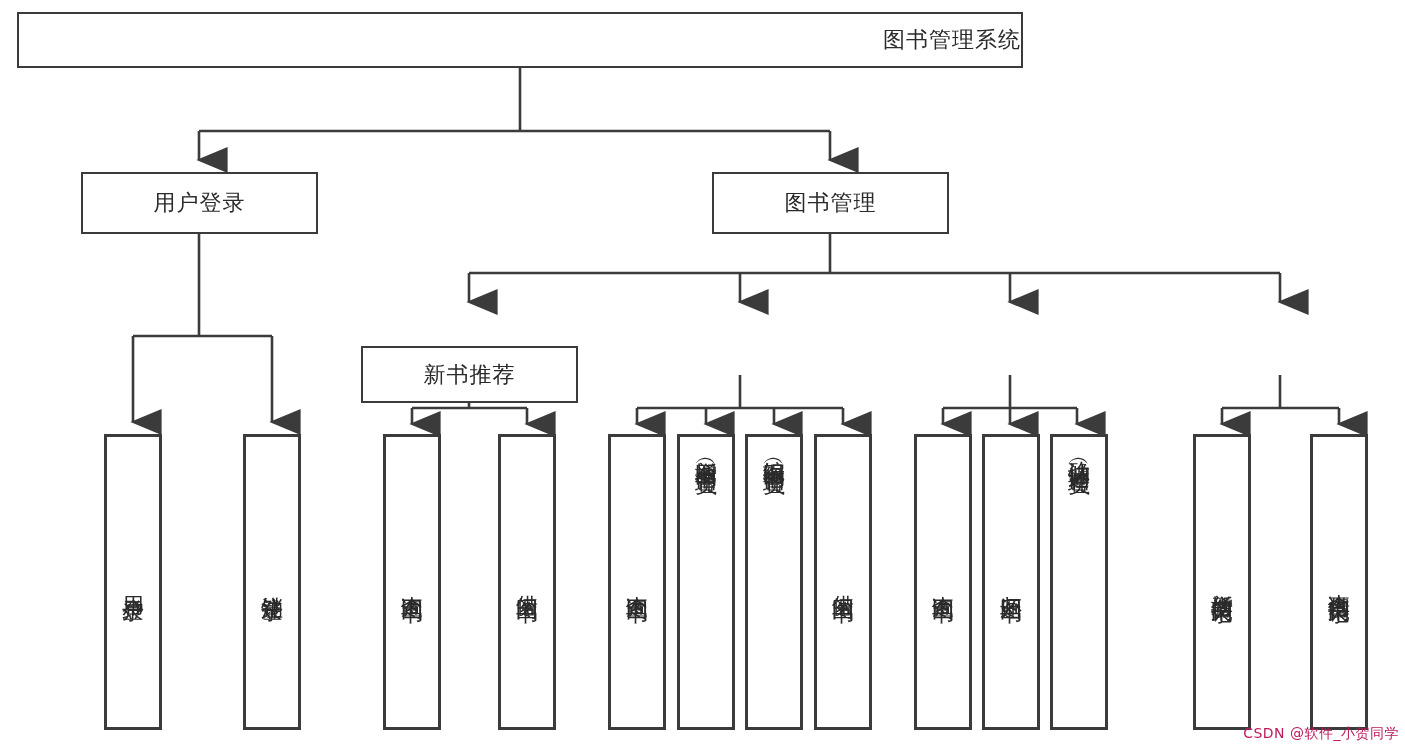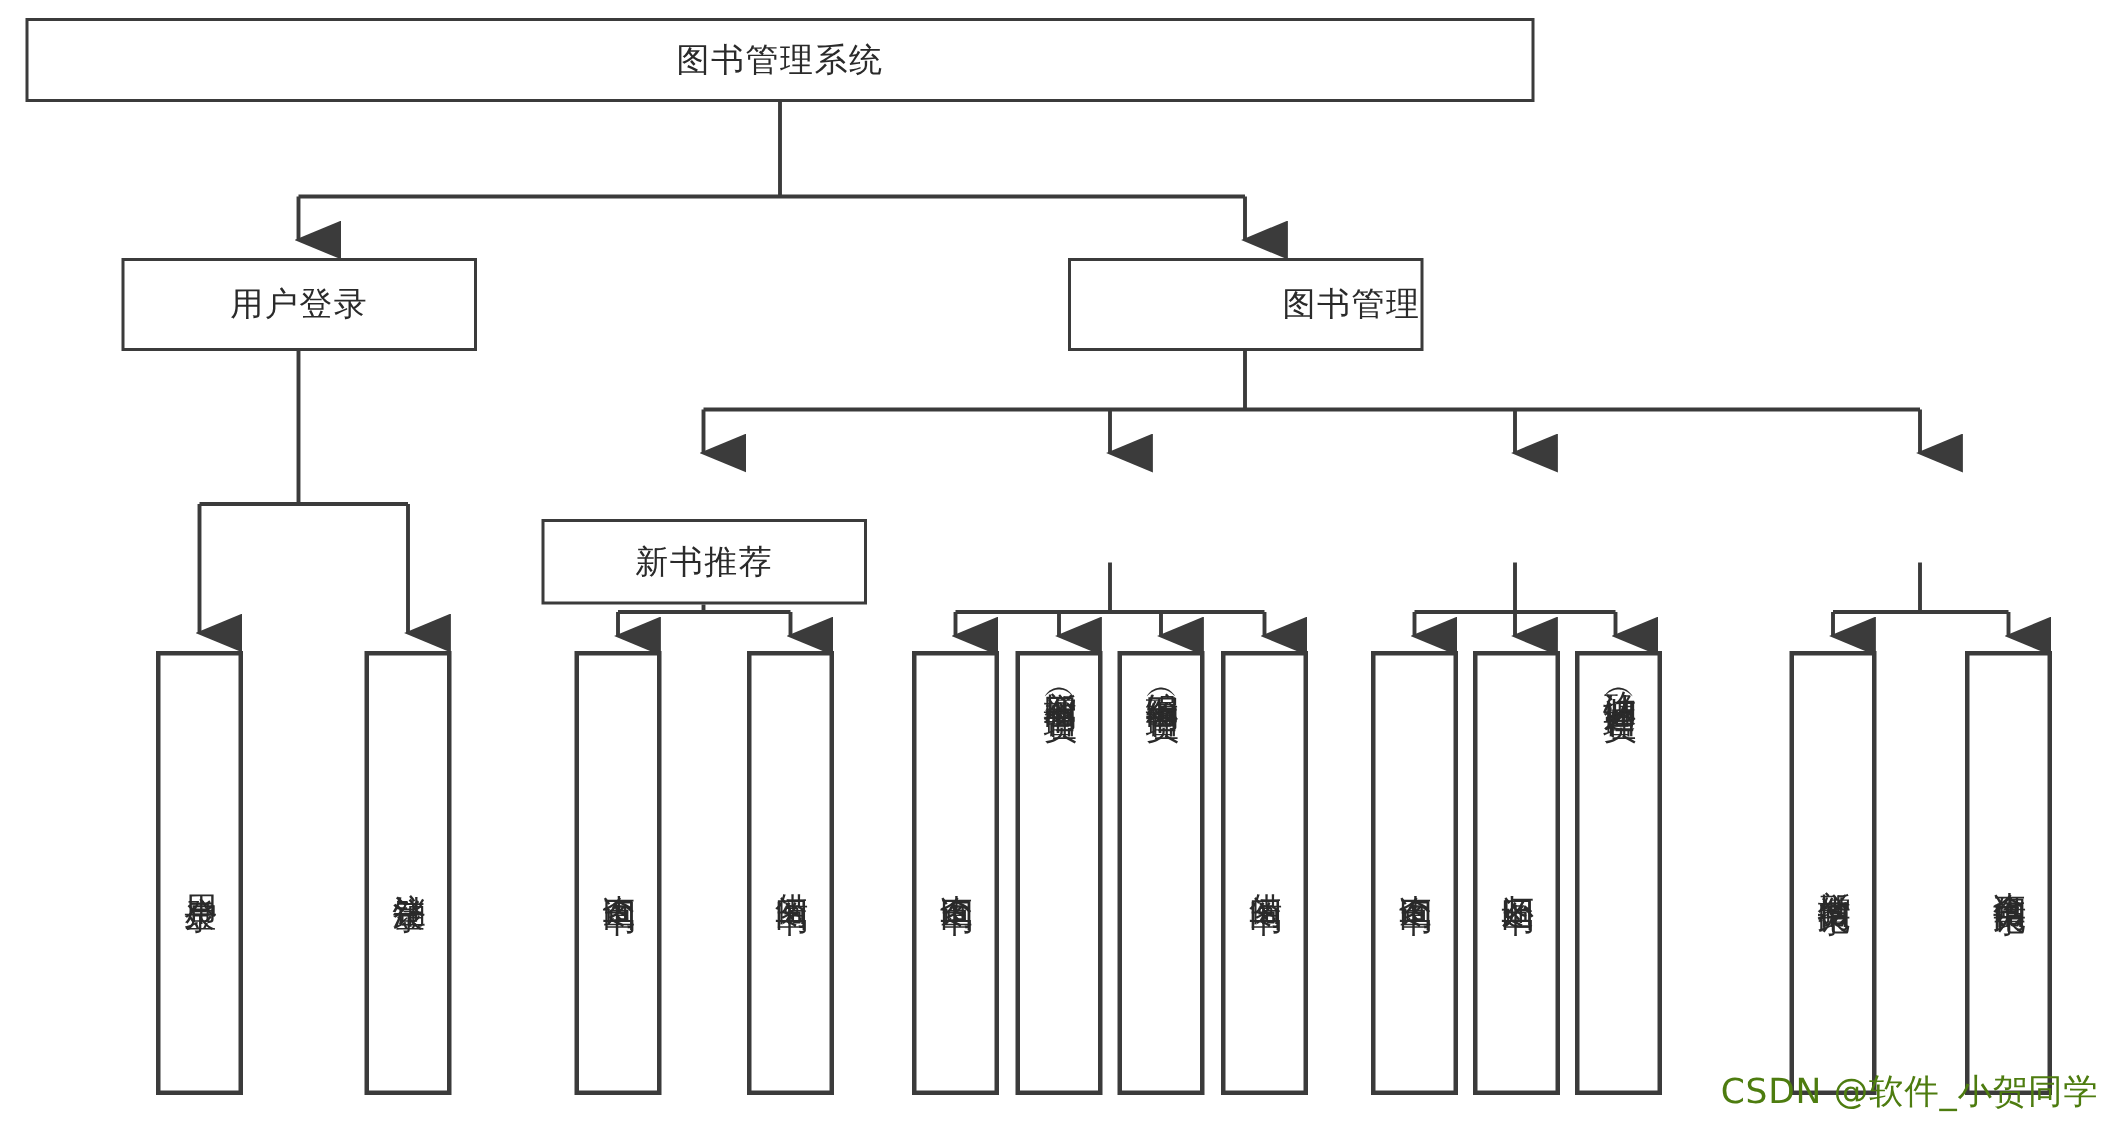--- a/index.html
+++ b/index.html
@@ -47,22 +47,22 @@
 
   svg.links{
     position:absolute;left:0;top:0;width:1405px;height:747px;
     z-index:1;pointer-events:none;
   }
 
   .watermark{
     position:absolute;
     right:6px;
     bottom:4px;
-    font-size:23px;
-    color:#4d7c0f;
+    font-size:14px;
+    color:#be185d;
     z-index:5;
     letter-spacing:0.5px;
     white-space:nowrap;
   }
 </style>
 </head>
 <body>
 
 <div id="diagram">
 
@@ -109,28 +109,28 @@
       <path d="M1010,408 L1010,424" marker-end="url(#arrow)"></path>
       <path d="M1077,408 L1077,424" marker-end="url(#arrow)"></path>
 
       <path d="M1280,375 L1280,408"></path>
       <path d="M1222,408 L1339,408"></path>
       <path d="M1222,408 L1222,424" marker-end="url(#arrow)"></path>
       <path d="M1339,408 L1339,424" marker-end="url(#arrow)"></path>
     </g>
   </svg>
 
-  <div class="node horiz" style="left:17px;top:12px;width:1006px;height:56px;">
+  <div class="node horiz" style="left:17px;top:12px;width:1006px;height:56px;justify-content:flex-end;">
     <span>图书管理系统</span>
   </div>
 
   <div class="node horiz" style="left:81px;top:172px;width:237px;height:62px;">
     <span>用户登录</span>
   </div>
-  <div class="node horiz" style="left:712px;top:172px;width:237px;height:62px;justify-content:flex-end;">
+  <div class="node horiz" style="left:712px;top:172px;width:237px;height:62px;">
     <span>图书管理</span>
   </div>
 
   <div class="node horiz" style="left:361px;top:318px;width:217px;height:57px;margin-top:28px;">
     <span>新书推荐</span>
   </div>
 
   <div class="node vert center" style="left:104px;top:434px;width:58px;height:296px;">
     <span class="vtext">用户登录</span>
   </div>

